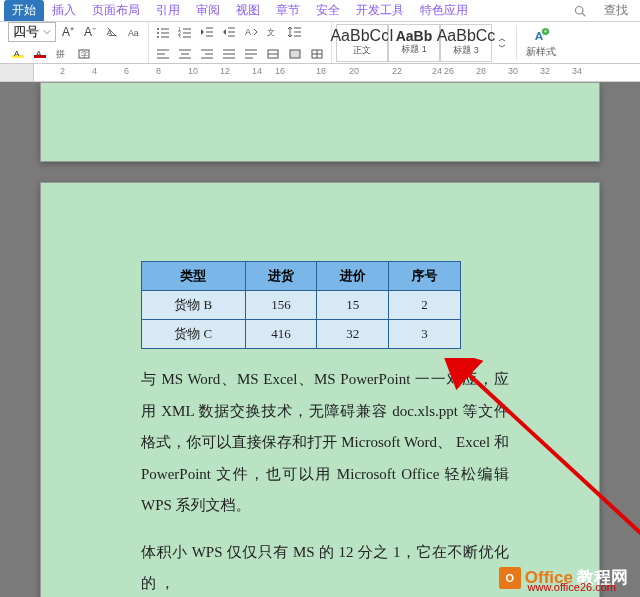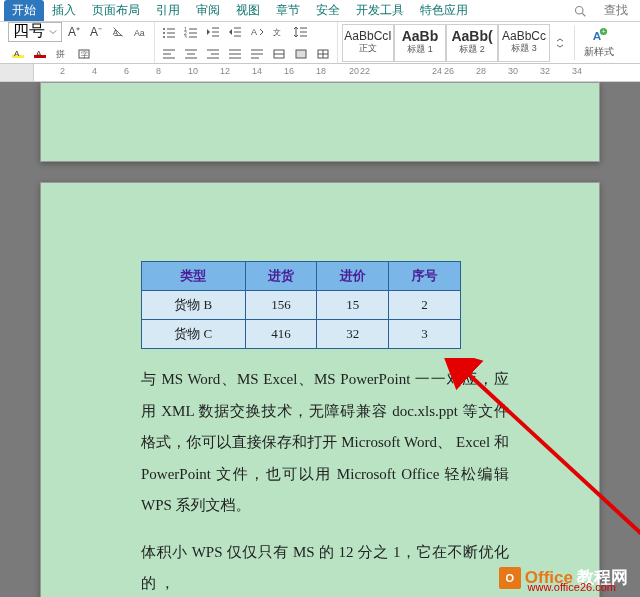--- a/index.html
+++ b/index.html
@@ -15,21 +15,21 @@
   .tabs {
     display: flex;
     align-items: center;
     background: #fff;
     border-bottom: 1px solid #d0d0d0;
     height: 22px;
     padding-left: 4px;
   }
   .tab {
     padding: 2px 8px;
-    color: #0f766e;
+    color: #8b5cf6;
     font-size: 12px;
     cursor: pointer;
   }
   .tab.active {
     background: #2f77bc;
     color: #fff;
     border-radius: 3px 3px 0 0;
   }
   .tabs .search {
     display: flex;
@@ -67,37 +67,37 @@
     color: #444;
   }
   .ctl svg { display: block; }
   .split { display: flex; flex-direction: column; gap: 2px; }
   .font-size-box {
     border: 1px solid #b8b8b8;
     height: 20px;
     display: flex;
     align-items: center;
     padding: 0 4px;
-    font-size: 16px;
+    font-size: 13px;
     gap: 4px;
   }
   .styles { display: flex; align-items: stretch; gap: 0; }
   .style-card {
     border: 1px solid #cfcfcf;
     width: 52px;
     height: 38px;
     display: flex;
     flex-direction: column;
     justify-content: center;
     align-items: center;
     font-size: 9px;
     color: #555;
     cursor: pointer;
   }
-  .style-prev { font-size: 12px; color: #333; font-family: Arial; line-height: 1; }
+  .style-prev { font-size: 16px; color: #333; font-family: Arial; line-height: 1; }
   .style-prev.bold { font-weight: bold; font-size: 14px; }
   .vbar { border-left: 1px solid #e0e0e0; height: 34px; margin: 0 4px; }
   .newstyle { display:flex;flex-direction:column;align-items:center;justify-content:center;font-size:10px;color:#555;width:40px; }
   
   .ruler {
     background: #fff;
     height: 18px;
     position: relative;
     border-bottom: 1px solid #d0d0d0;
     font-size: 9px;
@@ -132,21 +132,21 @@
     margin-bottom: 14px;
     position: relative;
   }
   table.doc th, table.doc td {
     border: 1.5px solid #2a5f99;
     padding: 5px 0;
     text-align: center;
     font-size: 13px;
     font-family: SimSun, serif;
   }
-  table.doc th { background: #7ab6e8; color: #4c1d95; font-weight: bold; }
+  table.doc th { background: #7ab6e8; color: #000000; font-weight: bold; }
   table.doc td { background: #d7e9f5; color: #222; }
   tr.hl td { background: #c9dff2; }
   
   .para {
     font-size: 15px;
     font-family: SimSun, serif;
     color: #222;
     line-height: 2.1;
     text-align: justify;
   }
@@ -363,24 +363,20 @@
   </div>
   <div class="group" style="border-right:none;">
     <div class="styles">
       <div class="style-card">
           <span class="style-prev">AaBbCcI</span>
           <span>正文</span>
         </div>
       <div class="style-card">
           <span class="style-prev bold">AaBb</span>
           <span>标题 1</span>
-        </div>
-      <div class="style-card">
-          <span class="style-prev bold">AaBb(</span>
-          <span>标题 2</span>
         </div>
       <div class="style-card">
           <span class="style-prev">AaBbCc</span>
           <span>标题 3</span>
         </div>
     </div>
     <span class="ctl" style="flex-direction:column;height:38px;">
       <svg width="10" height="10">
           <path d="M2 3 L5 1 L8 3 M2 7 L5 9 L8 7" fill="none" stroke="#666"></path>
         </svg>
@@ -399,24 +395,24 @@
 
 <div class="ruler">
   <div class="ruler-left"></div>
   <span class="tick" style="left:60px">2</span>
   <span class="tick" style="left:92px">4</span>
   <span class="tick" style="left:124px">6</span>
   <span class="tick" style="left:156px">8</span>
   <span class="tick" style="left:188px">10</span>
   <span class="tick" style="left:220px">12</span>
   <span class="tick" style="left:252px">14</span>
-  <span class="tick" style="left:284px">16</span>
+  <span class="tick" style="left:275px">16</span>
   <span class="tick" style="left:316px">18</span>
   <span class="tick" style="left:349px">20</span>
-  <span class="tick" style="left:360px">22</span>
+  <span class="tick" style="left:392px">22</span>
   <span class="tick" style="left:432px">24</span>
   <span class="tick" style="left:444px">26</span>
   <span class="tick" style="left:476px">28</span>
   <span class="tick" style="left:508px">30</span>
   <span class="tick" style="left:540px">32</span>
   <span class="tick" style="left:572px">34</span>
 </div>
 
 <div class="canvas page-wrap">
   <div class="page prev"></div>

